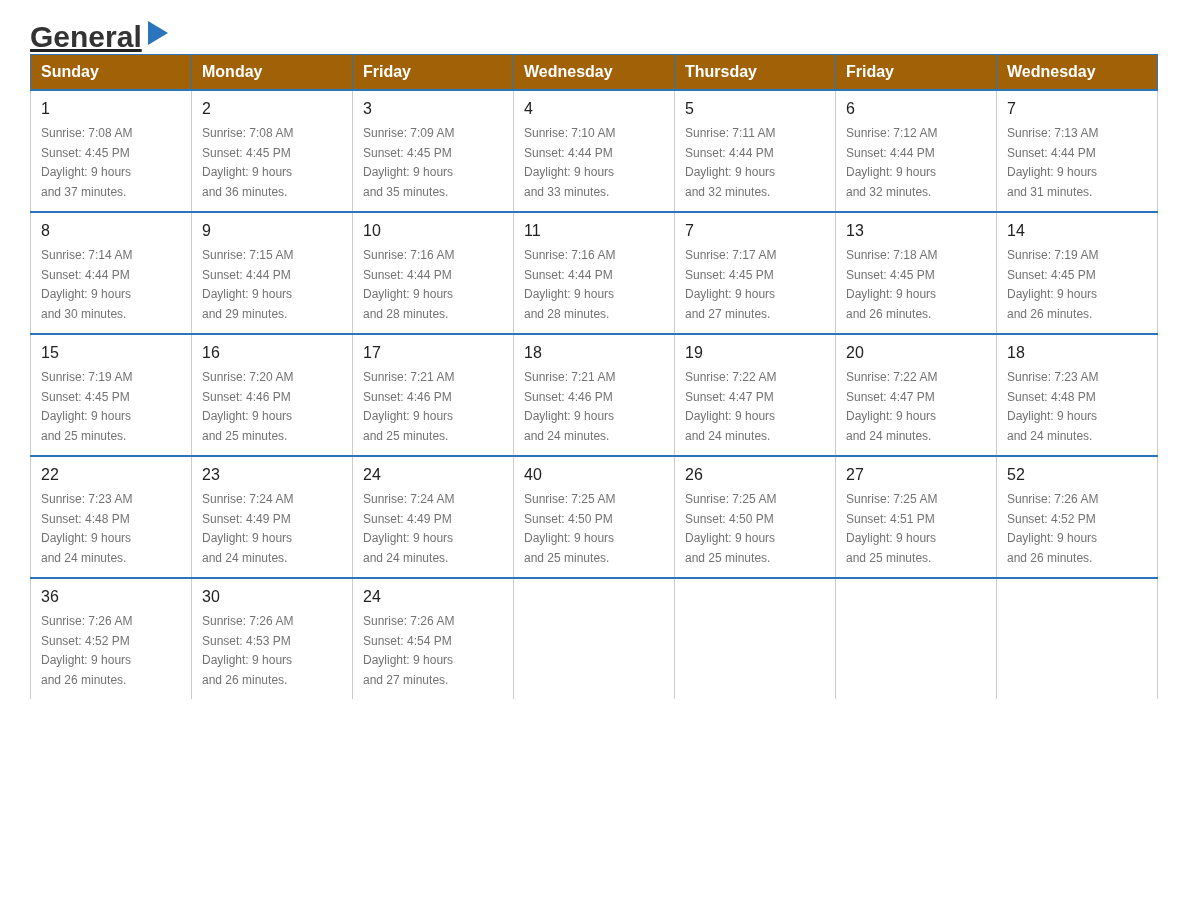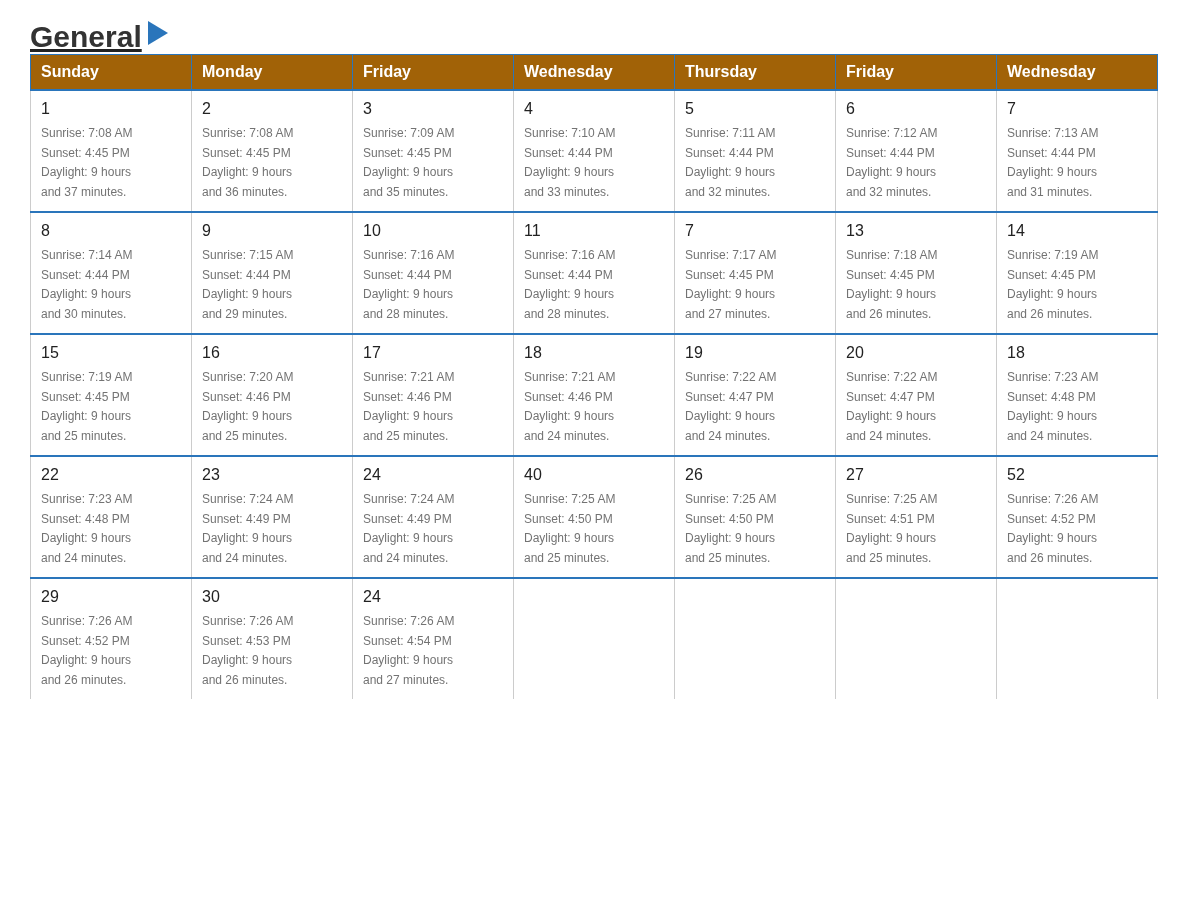--- a/index.html
+++ b/index.html
@@ -227,21 +227,21 @@
         <span class="day-num">27</span>
         <span class="day-info">Sunrise: 7:25 AM<br>Sunset: 4:51 PM<br>Daylight: 9 hours<br>and 25 minutes.</span>
       </td>
         <td>
         <span class="day-num">52</span>
         <span class="day-info">Sunrise: 7:26 AM<br>Sunset: 4:52 PM<br>Daylight: 9 hours<br>and 26 minutes.</span>
       </td>
       </tr>
       <tr>
         <td>
-        <span class="day-num">29</span>
+        <span class="day-num">36</span>
         <span class="day-info">Sunrise: 7:26 AM<br>Sunset: 4:52 PM<br>Daylight: 9 hours<br>and 26 minutes.</span>
       </td>
         <td>
         <span class="day-num">30</span>
         <span class="day-info">Sunrise: 7:26 AM<br>Sunset: 4:53 PM<br>Daylight: 9 hours<br>and 26 minutes.</span>
       </td>
         <td>
         <span class="day-num">24</span>
         <span class="day-info">Sunrise: 7:26 AM<br>Sunset: 4:54 PM<br>Daylight: 9 hours<br>and 27 minutes.</span>
       </td>

